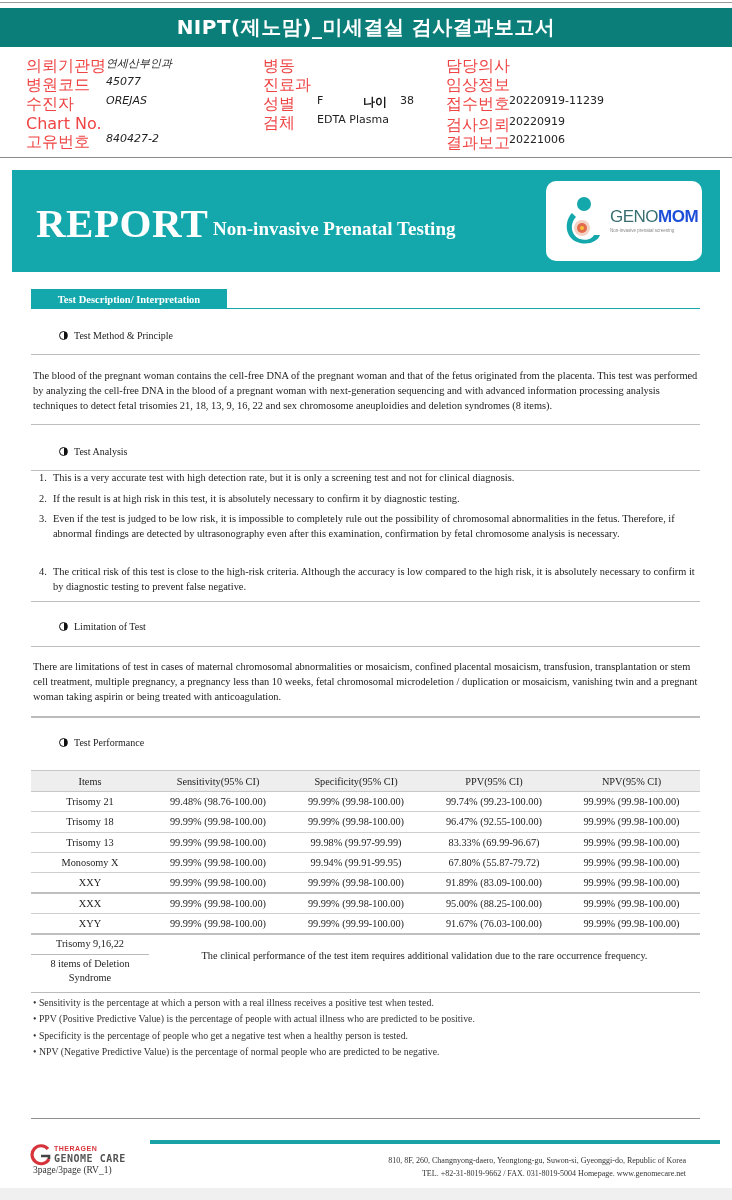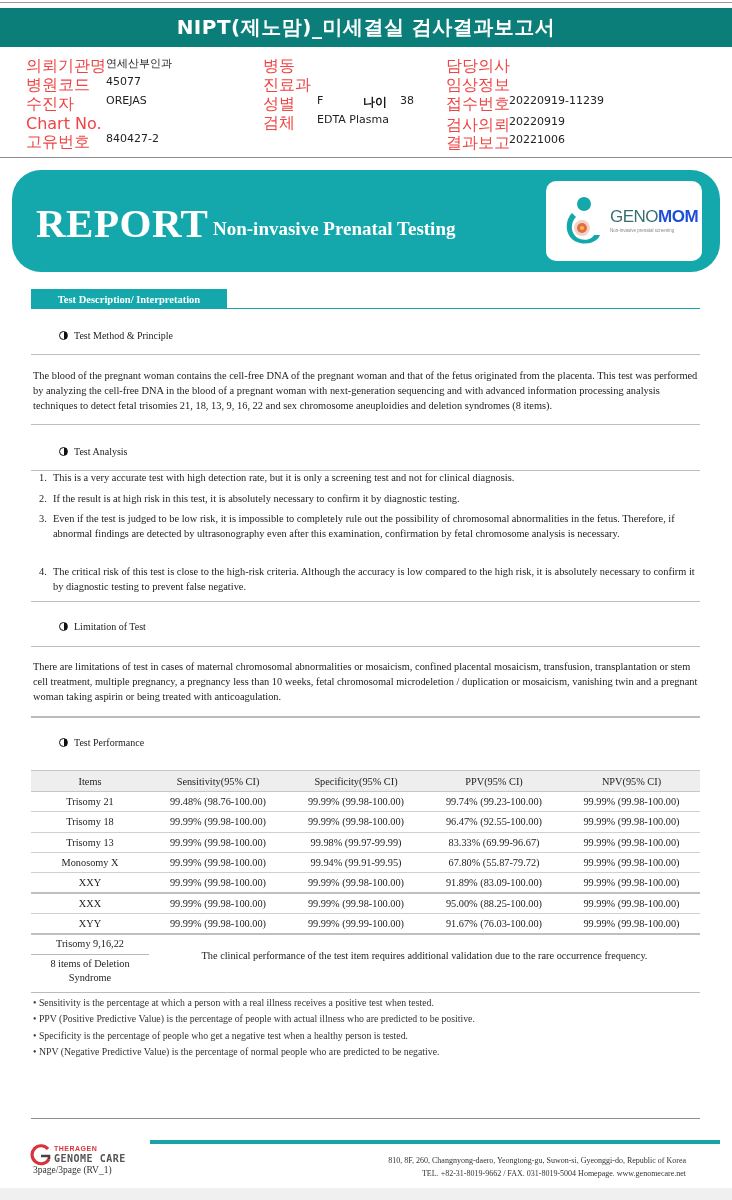--- a/index.html
+++ b/index.html
@@ -12,34 +12,33 @@
     background: #0b7e7a; color: #fff;
     font-family: "DejaVu Sans", sans-serif; font-size: 20px; font-weight: bold;
     display: flex; align-items: center; justify-content: center; letter-spacing: 0.5px;
   }
 
   .info { position: absolute; top: 56px; font-family: "DejaVu Sans", sans-serif; font-size: 11.5px; }
   .info .row { position: absolute; left: 0; height: 16px; white-space: nowrap; }
   .info .lbl { position: absolute; left: 0; font-weight: normal; color: #ef4444; font-size: 16px; }
   .info .val { position: absolute; color: #222; font-size: 11px; }
   .col1 { left: 26px; }
-  .col1 .val { left: 80px; }
+  .col1 .val { left: 80px; font-style: italic; }
   .col2 { left: 263px; }
   .col2 .val { left: 54px; }
   .col2 .lbl2 { position: absolute; left: 100px; font-weight: bold; color: #111; font-size: 12px; font-family: Liberation Mono, monospace; }
   .col2 .val2 { position: absolute; left: 137px; font-size: 11px; }
   .col3 { left: 446px; }
   .col3 .val { left: 63px; }
 
   .sep-line { position: absolute; left: 0; top: 157px; width: 732px; height: 1px; background: #8c8c8c; }
 
   .banner {
     position: absolute; left: 12px; top: 170px; width: 708px; height: 102px;
     background: #14a8ac;
-    border-radius: 29px;
   }
   .banner .report {
     position: absolute; left: 24px; top: 29px; color: #fff;
     font-family: "Liberation Serif", serif; font-weight: bold; font-size: 41px; letter-spacing: 0.5px;
   }
   .banner .subtitle {
     position: absolute; left: 201px; top: 48px; color: #fff;
     font-family: "Liberation Serif", serif; font-weight: bold; font-size: 19px;
   }
   .logo-box {

